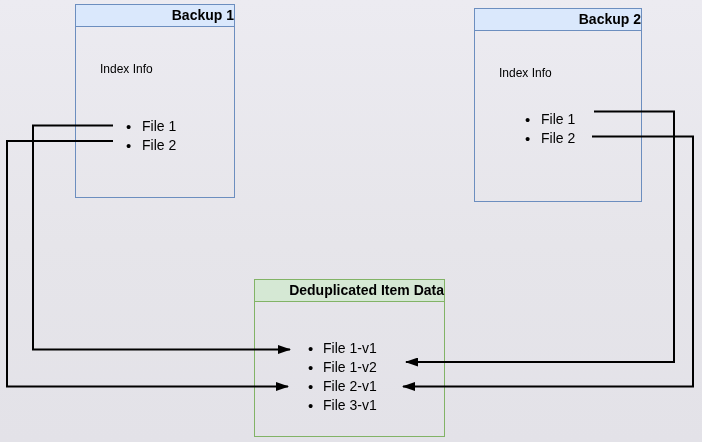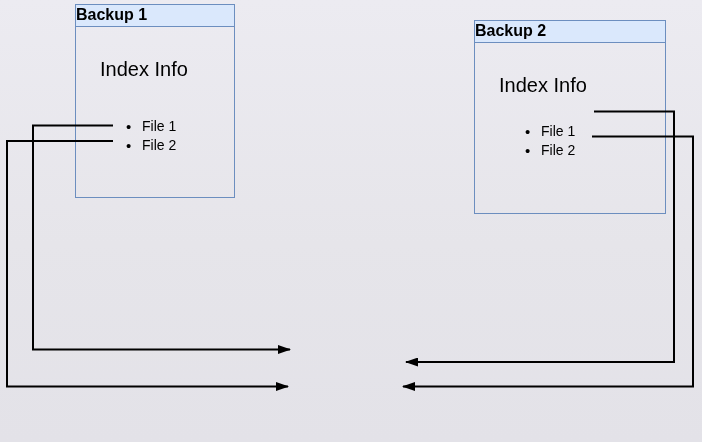--- a/index.html
+++ b/index.html
@@ -17,32 +17,32 @@
     box-sizing: border-box;
     border: 1.5px solid;
     background: transparent;
   }
   .box.blue  { border-color: #6c8ebf; }
   .box.green { border-color: #82b366; }
   .box-title {
     box-sizing: border-box;
     height: 22px;
     line-height: 20px;
-    text-align: left;
+    text-align: right;
     font-weight: bold;
-    font-size: 16px;
+    font-size: 14px;
     border-bottom: 1.5px solid;
   }
   .blue  .box-title { background: #dae8fc; border-color: #6c8ebf; }
   .green .box-title { background: #d5e8d4; border-color: #82b366; }
   .index-label {
     position: absolute;
     left: 24px;
     top: 55px;
-    font-size: 20px;
+    font-size: 12px;
     line-height: 18px;
   }
   ul.file-list {
     position: absolute;
     left: 0; right: 0;
     margin: 0; padding: 0;
     list-style: none;
   }
   .file-list li {
     position: relative;
@@ -77,29 +77,38 @@
 
   <div class="box blue" style="left:75px; top:4px; width:160px; height:194px;">
     <div class="box-title">Backup 1</div>
     <div class="index-label">Index Info</div>
     <ul class="file-list" style="top:112px;">
       <li>File 1</li>
       <li>File 2</li>
     </ul>
   </div>
 
-  <div class="box blue" style="left:474px; top:20px; width:192px; height:194px;">
+  <div class="box blue" style="left:474px; top:8px; width:168px; height:194px;">
     <div class="box-title">Backup 2</div>
     <div class="index-label">Index Info</div>
     <ul class="file-list" style="top:101px;">
       <li>File 1</li>
       <li>File 2</li>
     </ul>
   </div>
 
+  <div class="box green" style="left:254px; top:279px; width:191px; height:158px;">
+    <div class="box-title">Deduplicated Item Data</div>
+    <ul class="file-list" style="top:59px;">
+      <li>File 1-v1</li>
+      <li>File 1-v2</li>
+      <li>File 2-v1</li>
+      <li>File 3-v1</li>
+    </ul>
+  </div>
 
   <svg class="connector-layer" width="702" height="442" viewBox="0 0 702 442">
     <defs>
       <marker id="arrow" viewBox="0 0 13 9" refX="12" refY="4.5" markerWidth="13" markerHeight="9" orient="auto" markerUnits="userSpaceOnUse">
         <path d="M0,0 L13,4.5 L0,9 Z" fill="#000"></path>
       </marker>
     </defs>
     <path class="conn" d="M113,125.5 L33,125.5 L33,349.5 L290,349.5" marker-end="url(#arrow)"></path>
     <path class="conn" d="M113,141 L7,141 L7,386.5 L288,386.5" marker-end="url(#arrow)"></path>
     <path class="conn" d="M594,111.5 L674,111.5 L674,362 L406,362" marker-end="url(#arrow)"></path>

